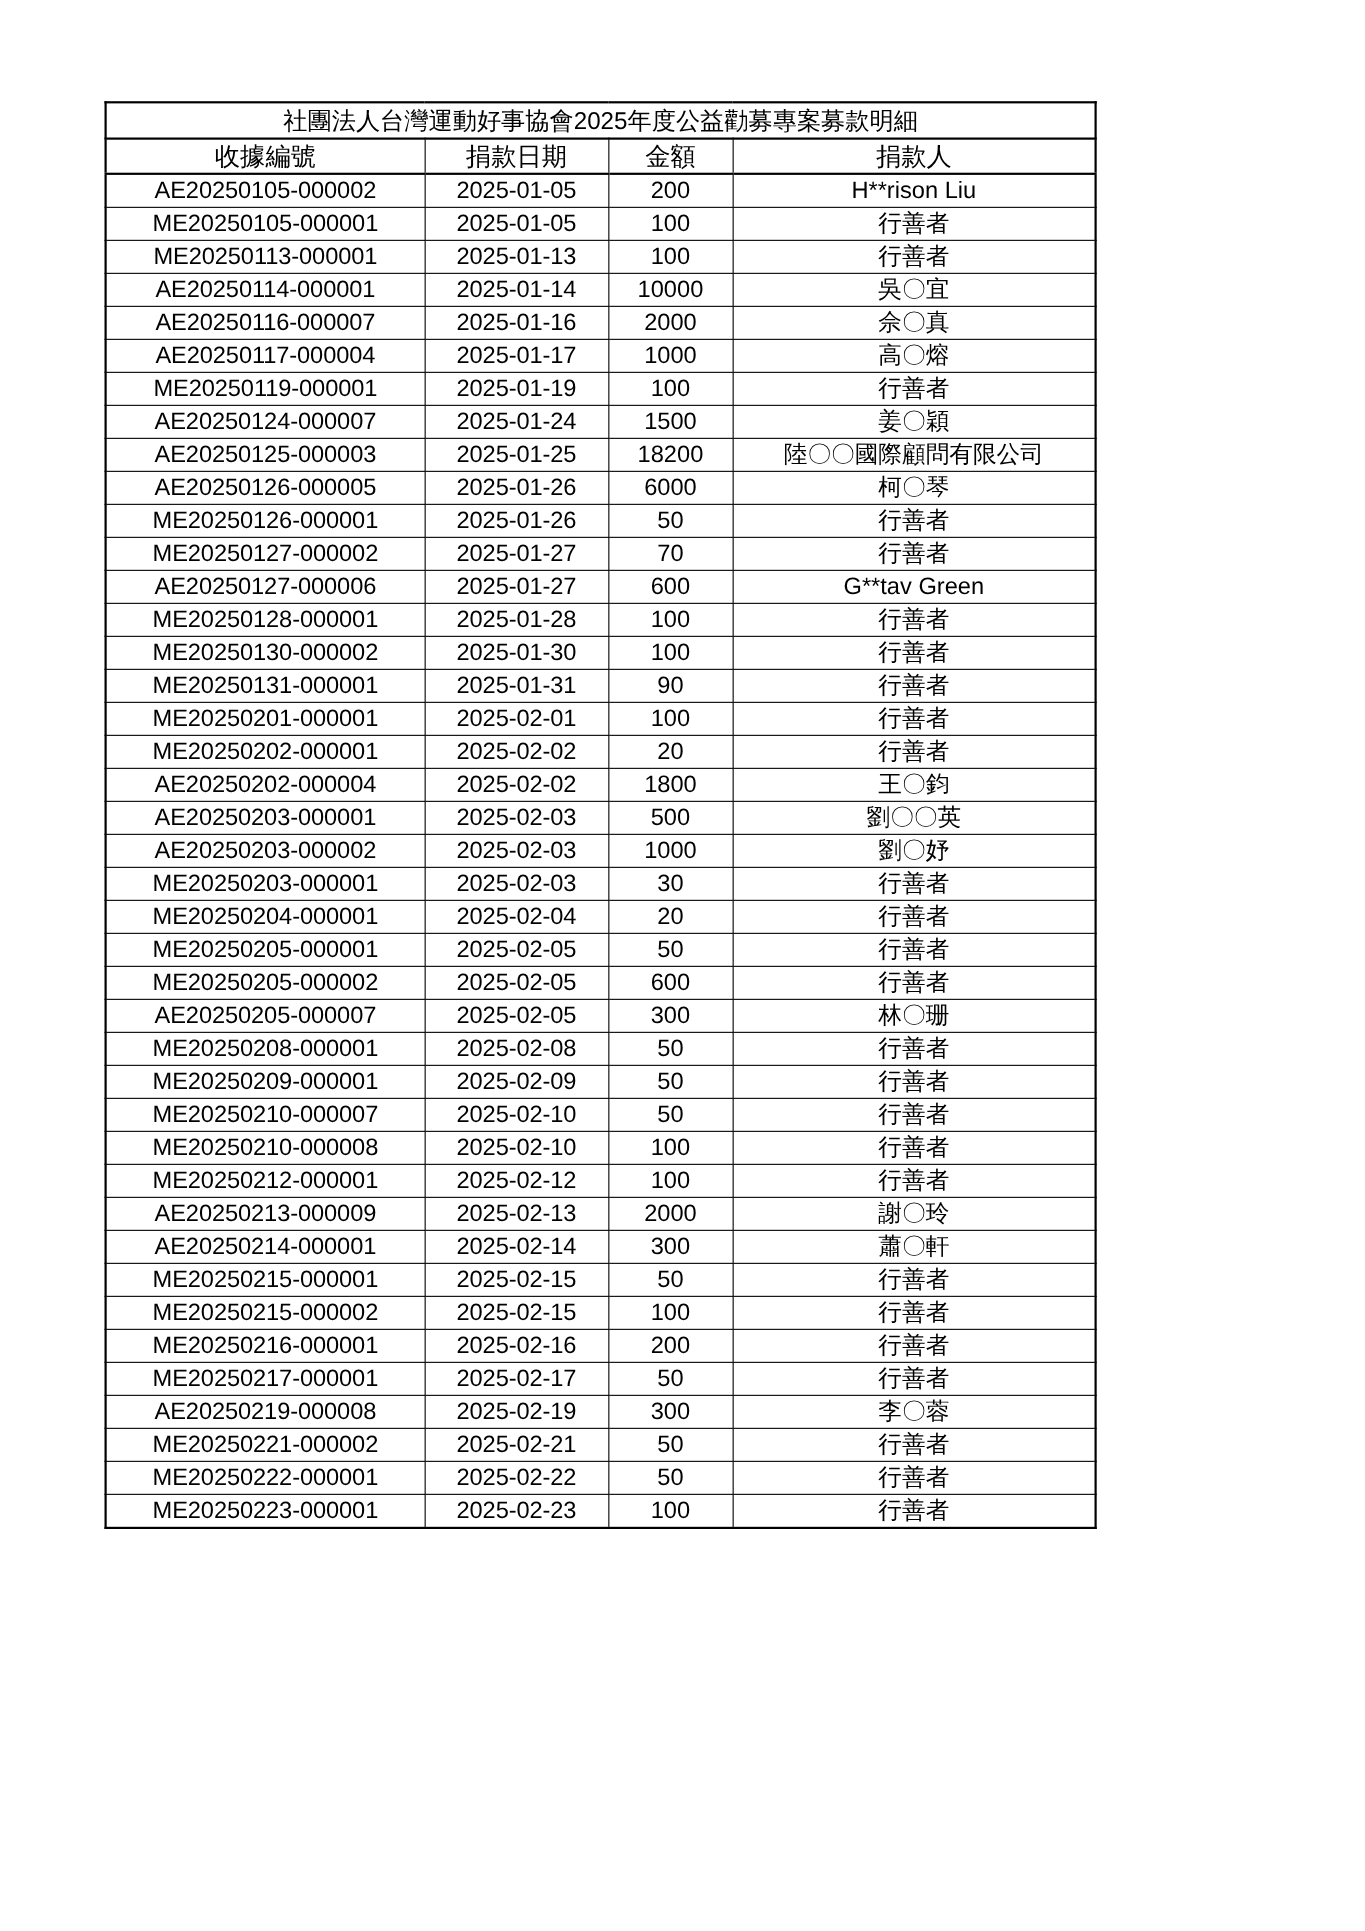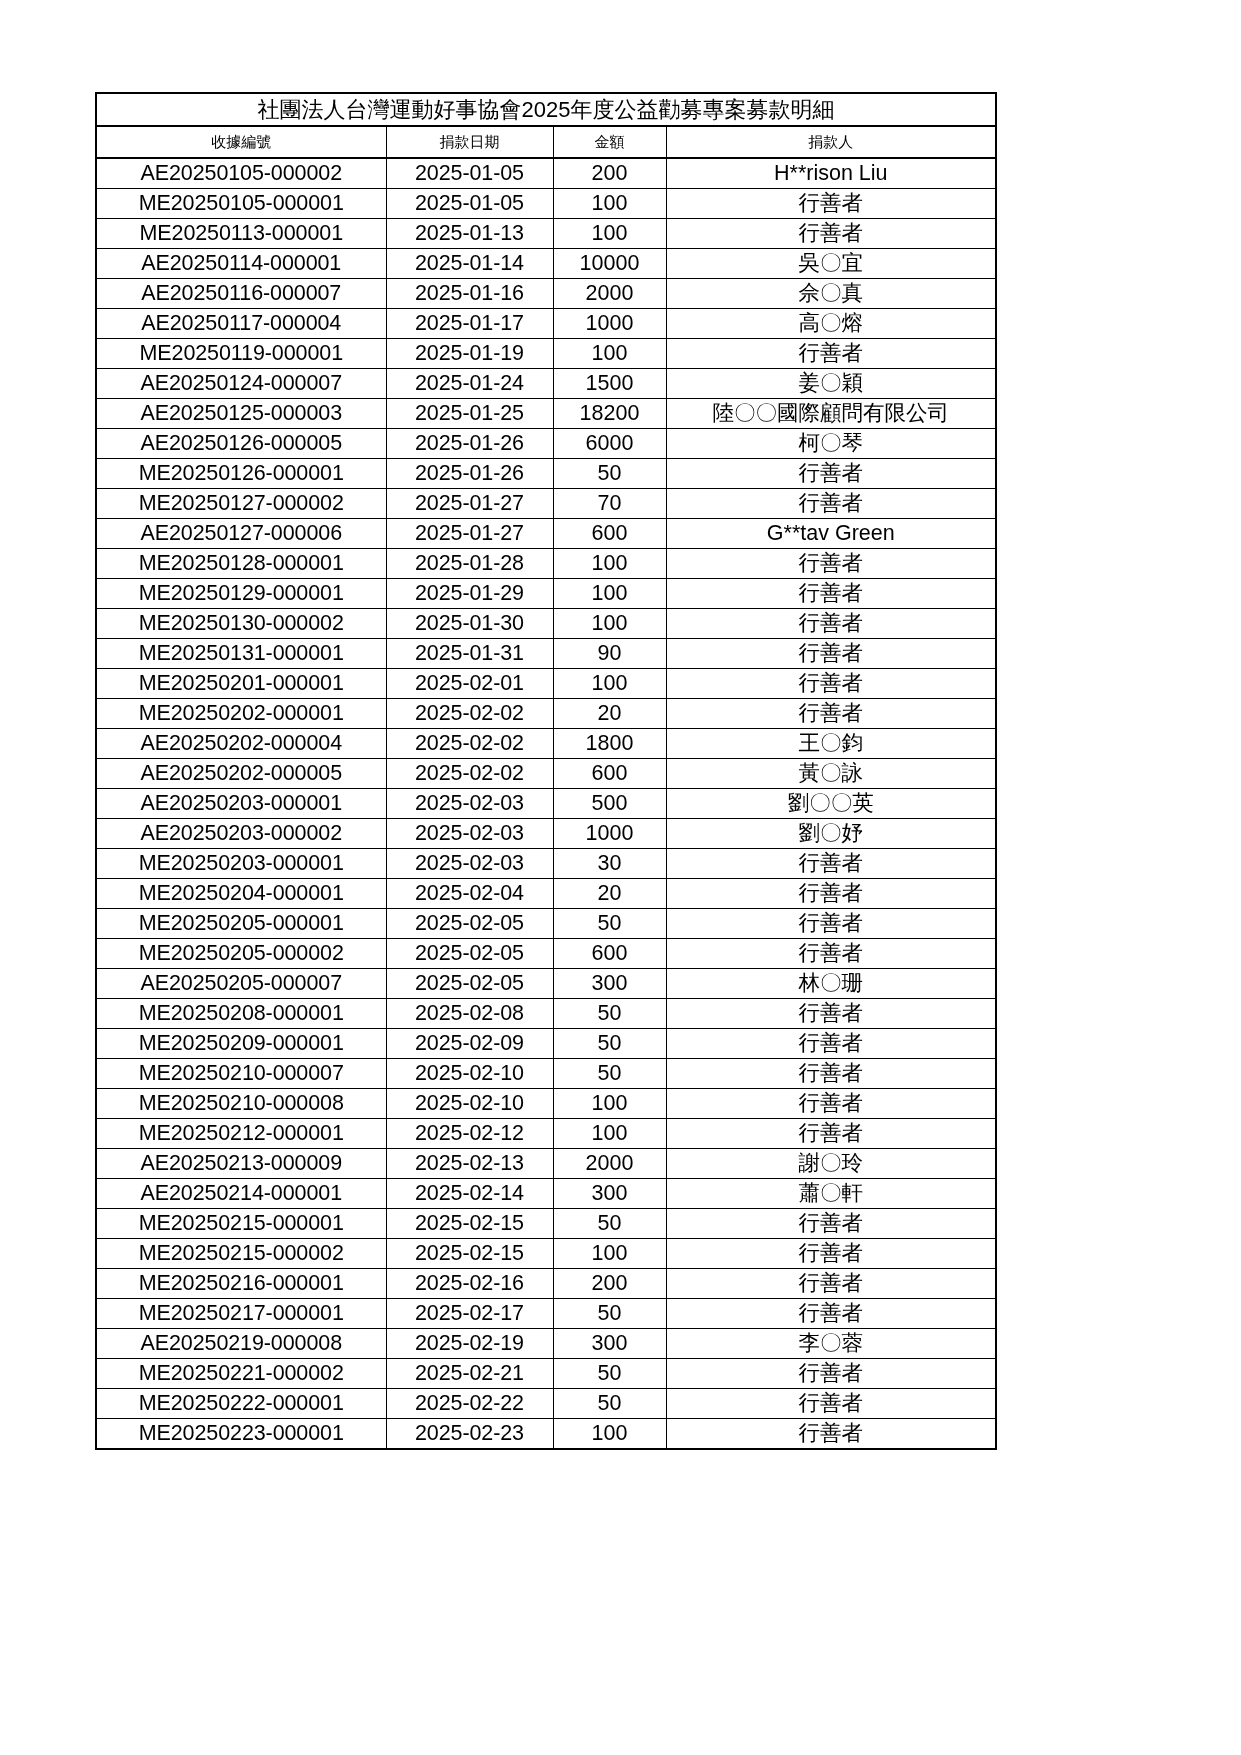--- a/index.html
+++ b/index.html
@@ -46,21 +46,21 @@
   tr.title-row td {
     border: 2px solid #000;
     font-size: 22px;
     height: 31px;
     line-height: 31px;
     letter-spacing: 0px;
   }
   tr.head-row td {
     border: 1px solid #000;
     border-bottom: 2px solid #000;
-    font-size: 15px;
+    font-size: 23px;
     height: 30px;
     line-height: 30px;
     text-align: center;
   }
   td.cell-receipt { font-size: 21px; letter-spacing: -0.1px; }
   td.cell-date    { font-size: 21px; letter-spacing: -0.1px; }
   td.cell-amount  { font-size: 21px; }
   td.cell-donor   { font-size: 21px; }
   td.cjk          { font-size: 21.5px; }
 </style>
@@ -163,26 +163,20 @@
           <td class="cell-amount">600</td>
           <td class="cell-donor">G**tav Green</td>
         </tr>
         <tr class="data-row">
           <td class="cell-receipt">ME20250128-000001</td>
           <td class="cell-date">2025-01-28</td>
           <td class="cell-amount">100</td>
           <td class="cell-donor">行善者</td>
         </tr>
         <tr class="data-row">
-          <td class="cell-receipt">ME20250129-000001</td>
-          <td class="cell-date">2025-01-29</td>
-          <td class="cell-amount">100</td>
-          <td class="cell-donor">行善者</td>
-        </tr>
-        <tr class="data-row">
           <td class="cell-receipt">ME20250130-000002</td>
           <td class="cell-date">2025-01-30</td>
           <td class="cell-amount">100</td>
           <td class="cell-donor">行善者</td>
         </tr>
         <tr class="data-row">
           <td class="cell-receipt">ME20250131-000001</td>
           <td class="cell-date">2025-01-31</td>
           <td class="cell-amount">90</td>
           <td class="cell-donor">行善者</td>
@@ -197,26 +191,20 @@
           <td class="cell-receipt">ME20250202-000001</td>
           <td class="cell-date">2025-02-02</td>
           <td class="cell-amount">20</td>
           <td class="cell-donor">行善者</td>
         </tr>
         <tr class="data-row">
           <td class="cell-receipt">AE20250202-000004</td>
           <td class="cell-date">2025-02-02</td>
           <td class="cell-amount">1800</td>
           <td class="cell-donor">王〇鈞</td>
-        </tr>
-        <tr class="data-row">
-          <td class="cell-receipt">AE20250202-000005</td>
-          <td class="cell-date">2025-02-02</td>
-          <td class="cell-amount">600</td>
-          <td class="cell-donor">黃〇詠</td>
         </tr>
         <tr class="data-row">
           <td class="cell-receipt">AE20250203-000001</td>
           <td class="cell-date">2025-02-03</td>
           <td class="cell-amount">500</td>
           <td class="cell-donor">劉〇〇英</td>
         </tr>
         <tr class="data-row">
           <td class="cell-receipt">AE20250203-000002</td>
           <td class="cell-date">2025-02-03</td>

